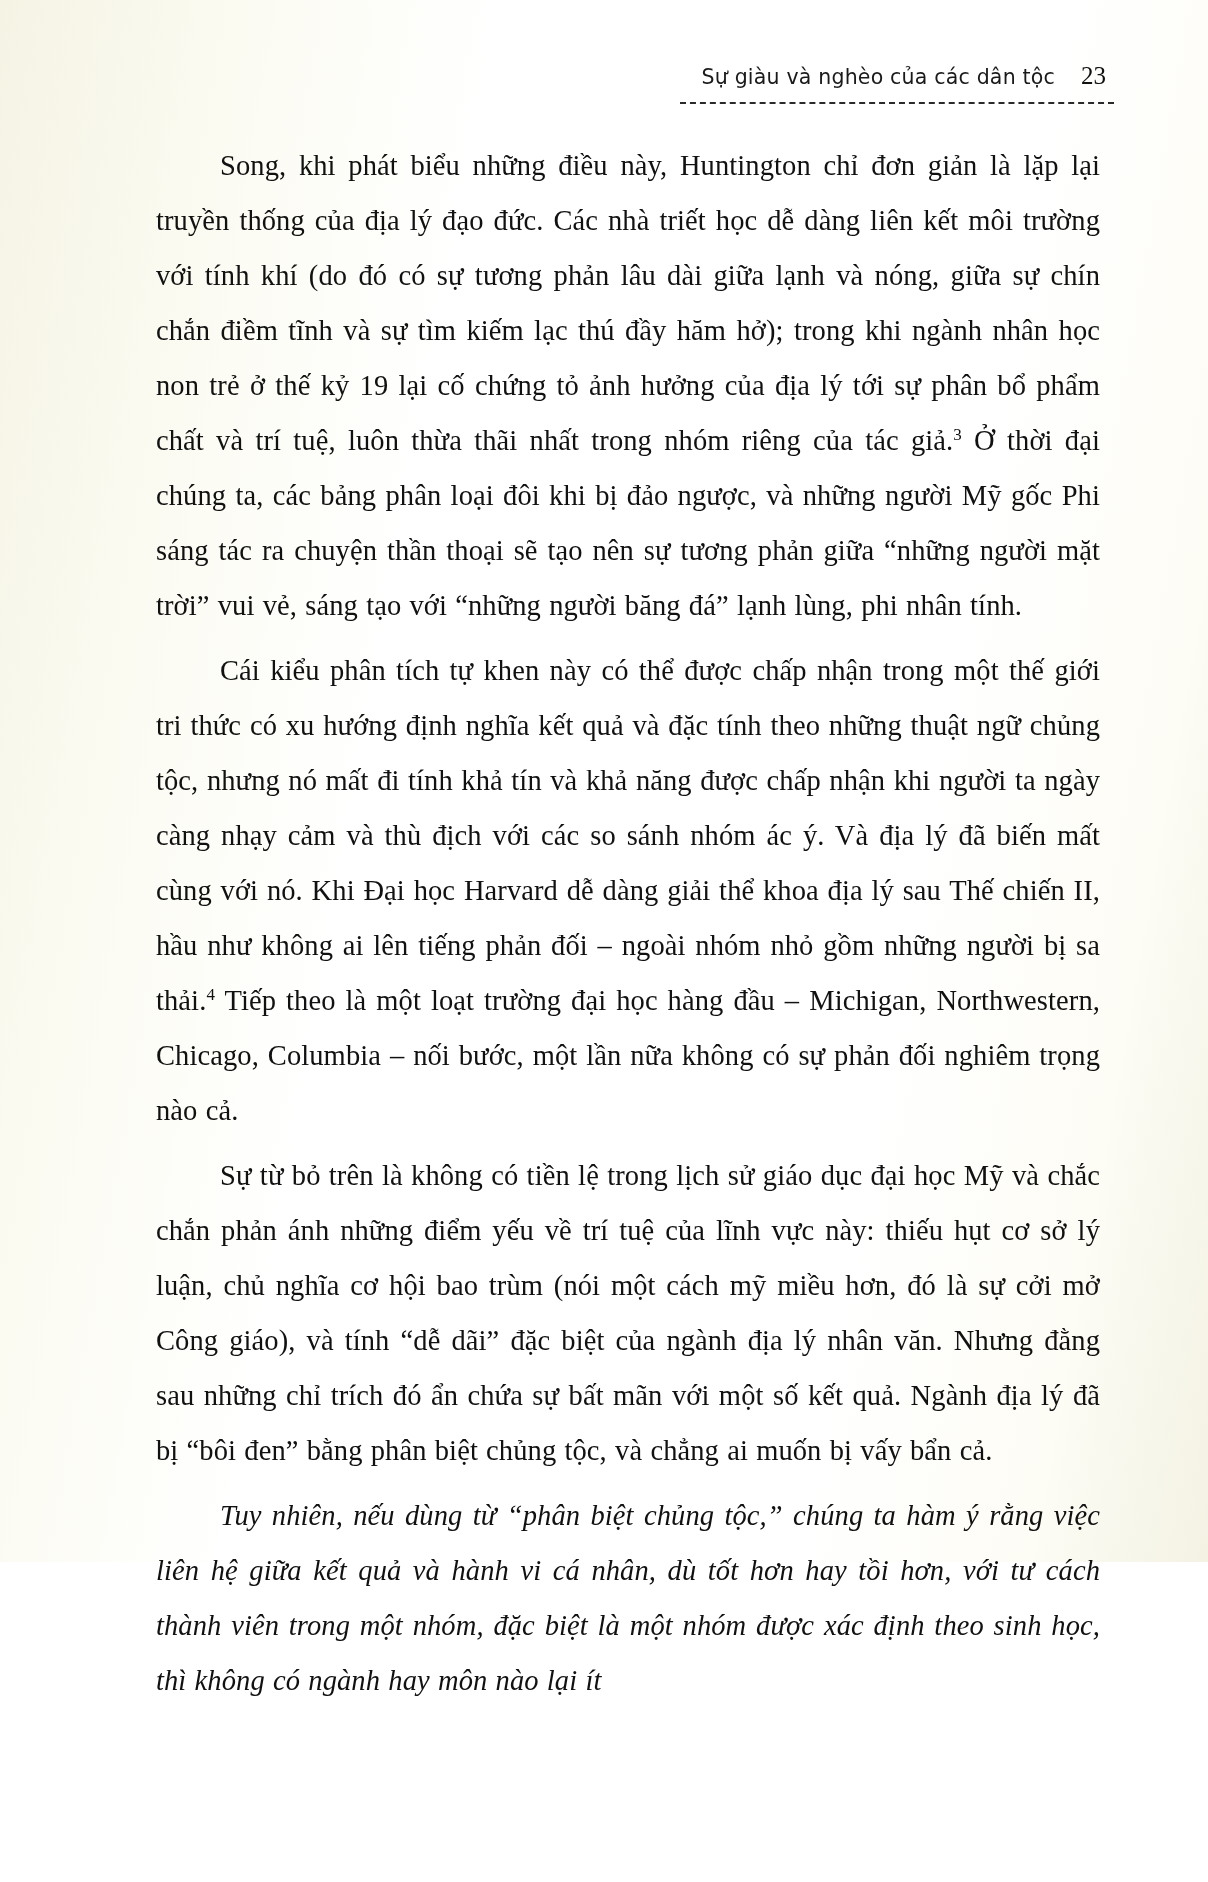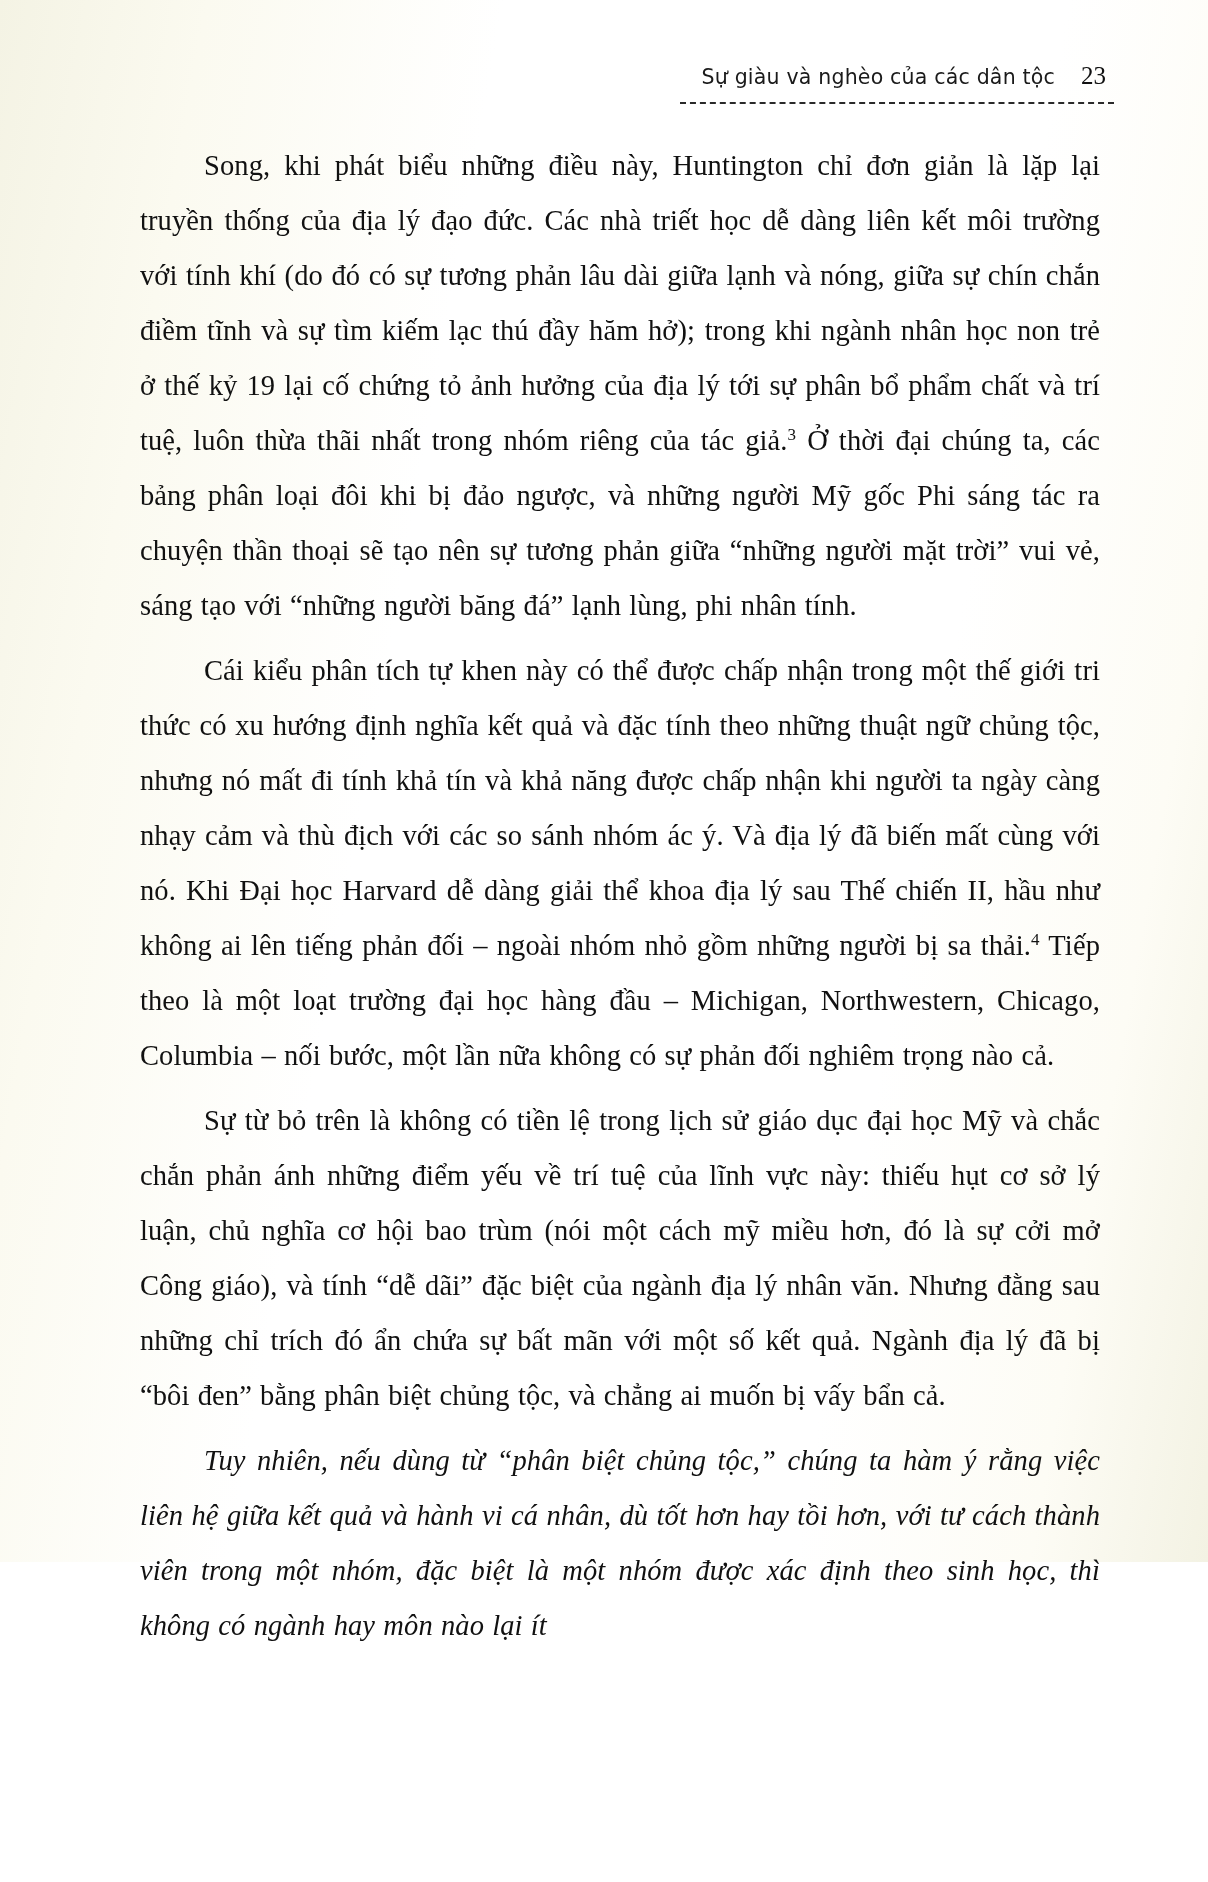--- a/index.html
+++ b/index.html
@@ -53,21 +53,21 @@
     width: 434px;
     border-top: 2.2px dashed #2a2a2a;
     height: 0;
   }
   .body-text {
     margin-top: 34px;
     padding-left: 2px;
     padding-right: 18px;
   }
   .body-text p {
-    margin: 0 0 10px 0;
+    margin: 0 0 10px 16px;
     text-indent: 64px;
     text-align: justify;
     font-size: 28.5px;
     line-height: 55px;
     color: #111111;
     letter-spacing: 0.1px;
     word-spacing: 1px;
   }
   .body-text p:last-child {
     margin-bottom: 0;

